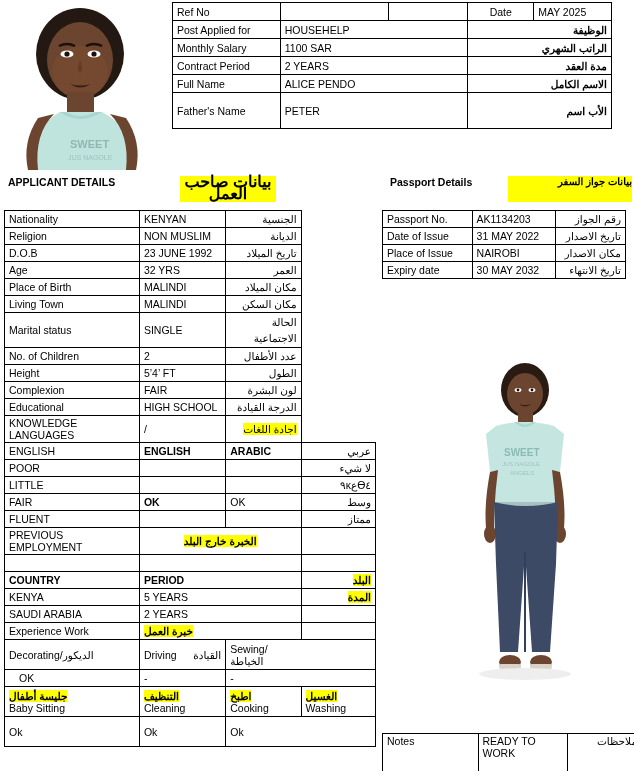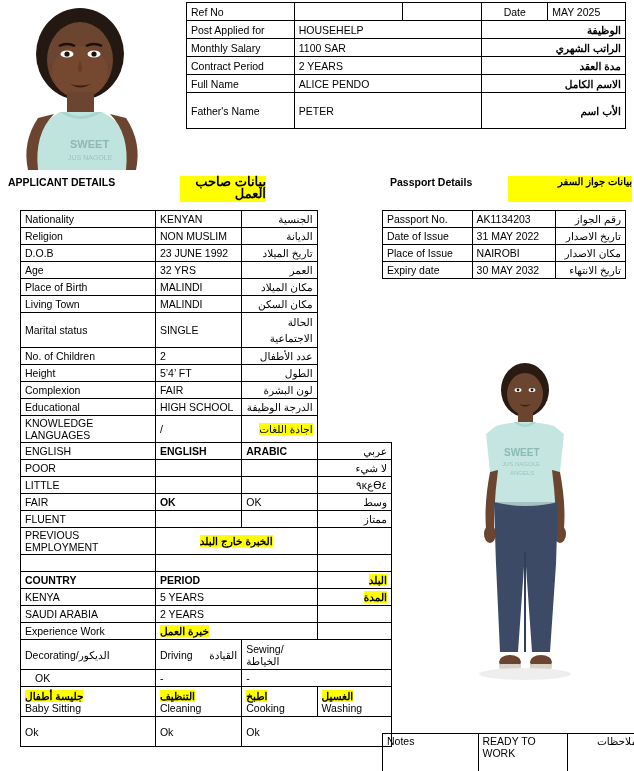--- a/index.html
+++ b/index.html
@@ -17,42 +17,42 @@
 
   
   .photo-top {
     position: absolute; left: 8px; top: 2px; width: 170px; height: 168px;
     overflow: hidden;
   }
   .photo-top svg { display: block; }
 
   
   .top-table {
-    position: absolute; left: 186px; top: 2px; width: 440px;
+    position: absolute; left: 172px; top: 2px; width: 440px;
     border-collapse: collapse;
   }
   .top-table td {
     border: 1px solid #000;
     height: 18px;
     padding: 1px 4px;
     vertical-align: middle;
     font-size: 10.5px;
   }
   .ar { text-align: right; direction: rtl; font-size: 10.5px; }
   .b { font-weight: bold; }
 
   
   .band {
     position: absolute; left: 8px; top: 176px; width: 618px; height: 26px;
   }
   .band .cell { position: absolute; top: 0; height: 26px; }
 
   
   .left-table {
-    position: absolute; left: 20px; top: 210px; width: 372px;
+    position: absolute; left: 4px; top: 210px; width: 372px;
     border-collapse: collapse;
   }
   .left-table td {
     border: 1px solid #000;
     padding: 1px 4px;
     font-size: 10.5px;
     vertical-align: middle;
     height: 17px;
   }
   .c1 { width: 172px; }
@@ -165,21 +165,21 @@
       <tr>
         <td style="height:36px;">Father's Name</td>
         <td colspan="2">PETER</td>
         <td colspan="2" class="ar b">الأب اسم</td>
       </tr>
     </tbody>
   </table>
 
   <div class="band">
     <div class="cell b" style="left:0; width:168px;">APPLICANT DETAILS</div>
-    <div class="cell b ar mark" style="left:172px; width:86px; line-height:12px; font-size:13px;">بيانات صاحب العمل</div>
+    <div class="cell b ar mark" style="left:172px; width:96px; line-height:12px; font-size:16px;text-align:center;">بيانات صاحب العمل</div>
     <div class="cell b" style="left:382px; width:90px; line-height:12px;">Passport Details</div>
     <div class="cell b ar mark" style="left:500px; width:124px; font-size:10px;">بيانات جواز السفر</div>
   </div>
 
   <table class="left-table">
     <tbody>
       <tr>
         <td class="c1">Nationality</td>
         <td class="c2">KENYAN</td>
         <td class="c3">الجنسية</td>
@@ -225,21 +225,21 @@
         <td class="c3">الطول</td>
       </tr>
       <tr>
         <td class="c1">Complexion</td>
         <td class="c2">FAIR</td>
         <td class="c3">لون البشرة</td>
       </tr>
       <tr>
         <td class="c1">Educational</td>
         <td class="c2">HIGH SCHOOL</td>
-        <td class="c3">الدرجة الوظيفة</td>
+        <td class="c3">الدرجة القيادة</td>
       </tr>
 
       <tr>
         <td class="c1">KNOWLEDGE LANGUAGES</td>
         <td class="c2">/</td>
         <td class="c3"><span class="mark">اجادة اللغات</span></td>
       </tr>
 
       <tr>
         <td class="c1">ENGLISH</td>

